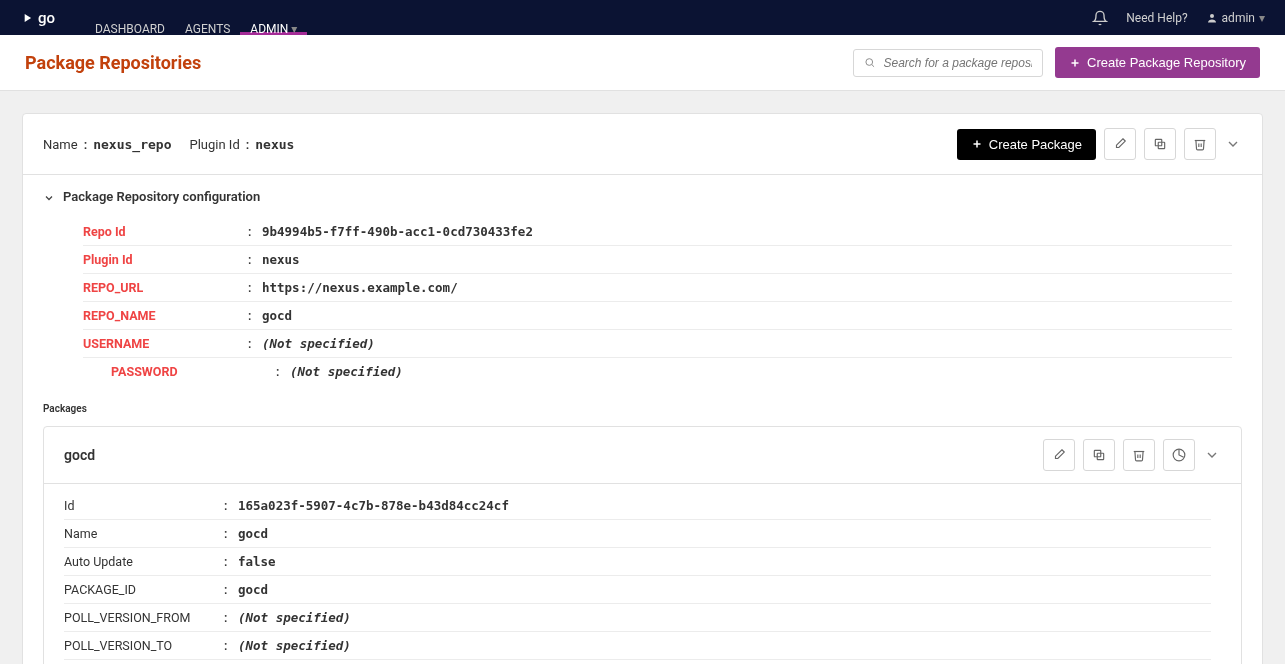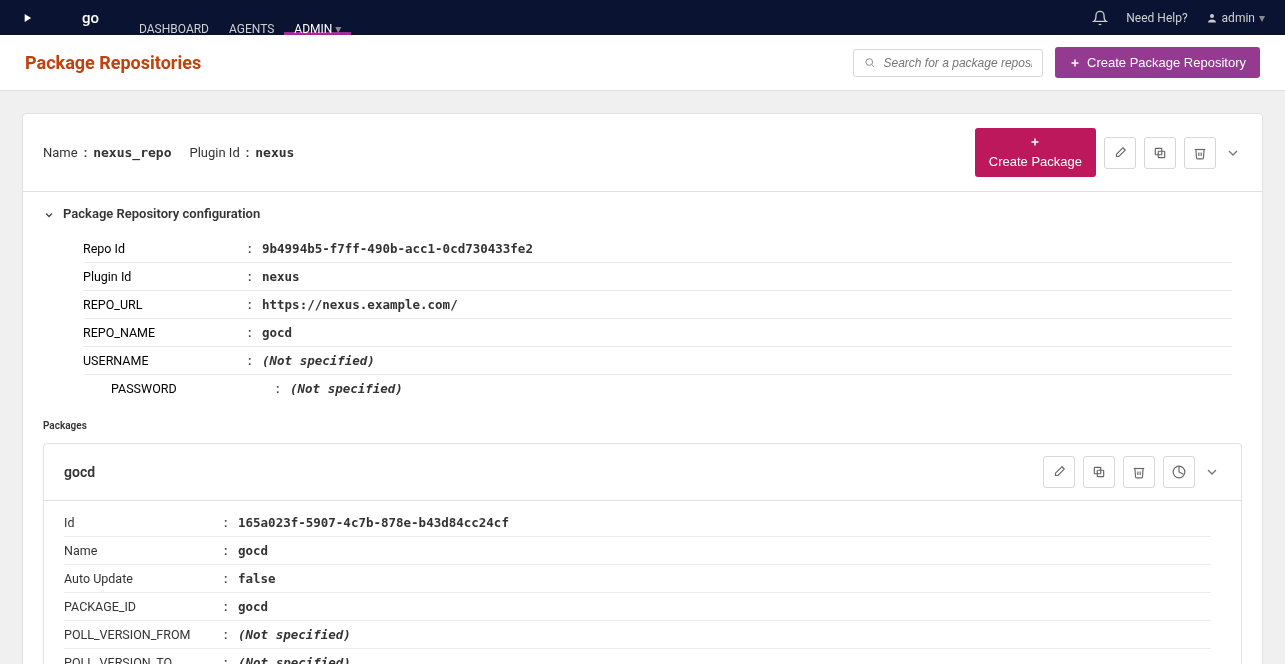--- a/index.html
+++ b/index.html
@@ -1,49 +1,49 @@
 <!DOCTYPE html>
 <html><head>
 <meta charset="utf-8">
 <style>
   * { box-sizing: border-box; margin: 0; padding: 0; }
   body { font-family: -apple-system, BlinkMacSystemFont, "Segoe UI", Roboto, Helvetica, Arial, sans-serif; font-size: 13px; color: #333; background: #f0f0f0; width: 1285px; }
   
   .topbar { background: #0b1333; height: 35px; display: flex; align-items: center; padding: 0 20px; color: #ccc; }
   .logo { display: flex; align-items: center; gap: 4px; margin-right: 30px; }
-  .logo-text { color: #fff; font-weight: 500; font-size: 15px; margin-left: 44px; }
+  .logo-text { color: #fff; font-weight: 500; font-size: 15px; }
   .nav { display: flex; gap: 0; }
   .nav-item { padding: 12px 10px; height:35px; line-height:35px; color: #d0d0d0; font-size: 12px; cursor: pointer; }
   .nav-item.active { border-bottom: 3px solid #a32b96; color: #fff; }
   .topbar-right { margin-left: auto; display: flex; align-items:center; gap: 18px; }
   .top-link { color: #d0d0d0; font-size: 12px; cursor: pointer; display:flex; align-items:center; gap:4px; }
   
   .page-header { background: #fff; border-bottom: 1px solid #e1e1e1; padding: 12px 25px; display:flex; align-items:center; }
   .page-header h1 { font-size: 18px; font-weight: 700; color: #c2410c; }
   .page-header-right { margin-left:auto; display:flex; align-items:center; gap:12px; }
   .search-box { border:1px solid #d7d7d7; border-radius:3px; padding:6px 10px; display:flex; align-items:center; gap:8px; width: 190px; background:#fff;}
   .search-box input { border:none; outline:none; font-size:12px; font-style:italic; color:#999; width:100%; }
   .btn { border:none; border-radius:3px; padding:8px 14px; font-size:13px; cursor:pointer; display:flex; align-items:center; gap:6px; }
   .btn-purple { background:#943a90; color:#fff; }
-  .btn-teal { background:#be185d; color:#fff;flex-direction:column; }
+  .btn-teal { background:#000000; color:#fff; }
   .icon-btn { width:32px; height:32px; border:1px solid #d7d7d7; border-radius:3px; display:flex; align-items:center; justify-content:center; cursor:pointer; background:#fff; color:#666; }
   
   .content { padding: 22px; }
   .card { background:#fff; border:1px solid #e1e1e1; border-radius:4px; }
   .card-header { display:flex; align-items:center; padding:14px 20px; border-bottom:1px solid #e1e1e1; }
   .kv-inline { display:flex; gap:6px; align-items:center; font-size:13px; }
   .kv-inline .label { color:#333; }
   .kv-inline .sep { font-weight:600; }
   .kv-inline .val { font-family: Menlo, Consolas, monospace; font-weight:600; }
   .card-actions { margin-left:auto; display:flex; align-items:center; gap:8px; }
   .section-title { display:flex; align-items:flex-end; gap:8px; padding:14px 20px; font-weight:600; font-size:13px; }
   .detail-rows { padding: 0 30px 0 60px; }
   .detail-row { display:flex; align-items:center; border-bottom:1px solid #ececec; padding:6px 0; font-size:12.5px; }
   .detail-row:last-child { border-bottom:none;margin-left:28px; }
-  .detail-row .key { width:165px; color:#000000; }
+  .detail-row .key { width:165px; color:#ef4444;font-weight:bold; }
   .detail-row .colon { width:14px; font-weight:600; }
   .detail-row .value { font-family: Menlo, Consolas, monospace; font-weight:600; }
   .detail-row .value.not-spec { font-style:italic; font-weight:600; }
   .packages-label { font-weight:600; padding: 18px 20px 12px 20px; font-size:10px; }
   .package-card { border:1px solid #e1e1e1; border-radius:4px; margin: 0 20px 20px 20px; background:#fff; }
   .package-header { display:flex; align-items:center; padding:12px 20px; border-bottom:1px solid #e1e1e1; }
   .package-name { font-weight:600; font-size:14px; }
   .package-details { padding: 8px 30px 20px 20px; }
   .pdetail-row { display:flex; align-items:center; border-bottom:1px solid #ececec; padding:6px 0; font-size:12.5px; }
   .pdetail-row .key { width:160px; color:#333; }

